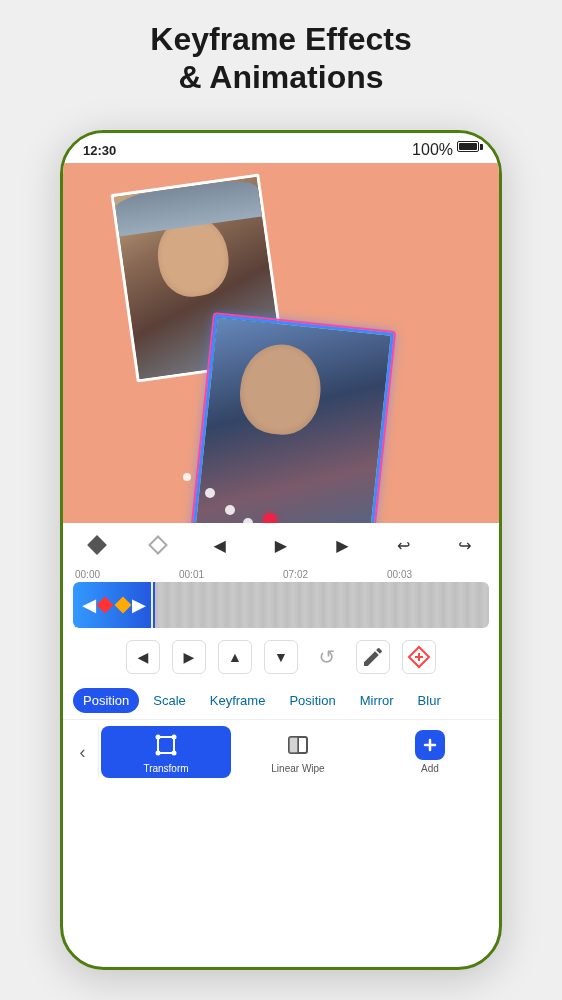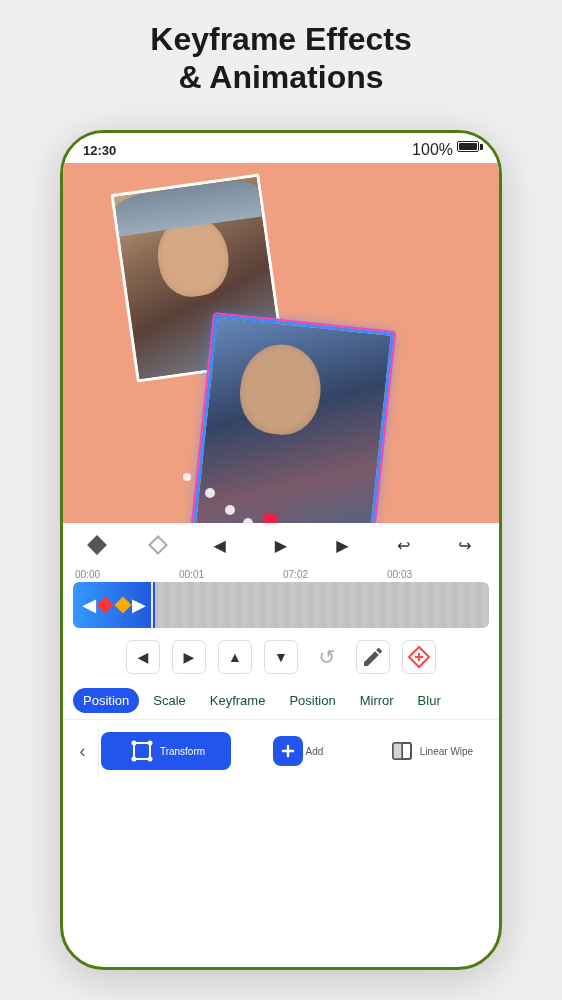--- a/index.html
+++ b/index.html
@@ -325,21 +325,21 @@
       cursor: pointer;
       white-space: nowrap;
       border: none;
     }
     .prop-tab-active {
       background: #2255ee;
       color: #fff;
     }
     .prop-tab-inactive {
       background: none;
-      color: #14532d;
+      color: #0369a1;
     }
 
     
     .bottom-toolbar {
       display: flex;
       align-items: center;
       padding: 6px 4px;
       background: #fff;
       border-top: 1px solid #eee;
       gap: 2px;
@@ -348,21 +348,21 @@
       width: 32px; height: 50px;
       display: flex; align-items: center; justify-content: center;
       font-size: 18px;
       color: #555;
       cursor: pointer;
       border-right: 1px solid #eee;
       flex-shrink: 0;
     }
     .tool-item {
       display: flex;
-      flex-direction: row;
+      flex-direction: column;
       align-items: center;
       justify-content: center;
       gap: 3px;
       flex: 1;
       padding: 4px 2px;
       cursor: pointer;
       border-radius: 8px;
     }
     .tool-item-active {
       background: #2255ee;
@@ -504,36 +504,36 @@
           <circle cx="22" cy="6" r="2.5" fill="white"></circle>
           <circle cx="6" cy="22" r="2.5" fill="white"></circle>
           <circle cx="22" cy="22" r="2.5" fill="white"></circle>
         </svg>
       </div>
       <span class="tool-label tool-label-active">Transform</span>
     </div>
 
 
 
+    <div class="tool-item">
+      <div class="tool-icon">
+        <svg width="28" height="28" viewBox="0 0 28 28">
+          <rect x="5" y="6" width="18" height="16" rx="2" fill="none" stroke="#555" stroke-width="2"></rect>
+          <line x1="14" y1="6" x2="14" y2="22" stroke="#555" stroke-width="2"></line>
+          <rect x="5" y="6" width="9" height="16" rx="2" fill="#aaa" opacity="0.5"></rect>
+        </svg>
+      </div>
+      <span class="tool-label">Linear Wipe</span>
+    </div>
+
     <div class="tool-item tool-item-add">
       <div class="tool-icon">
         <svg width="28" height="28" viewBox="0 0 28 28">
           <rect x="4" y="4" width="20" height="20" rx="4" fill="#2255ee"></rect>
           <line x1="14" y1="9" x2="14" y2="19" stroke="white" stroke-width="2.5" stroke-linecap="round"></line>
           <line x1="9" y1="14" x2="19" y2="14" stroke="white" stroke-width="2.5" stroke-linecap="round"></line>
         </svg>
       </div>
       <span class="tool-label">Add</span>
     </div>
-
-    <div class="tool-item">
-      <div class="tool-icon">
-        <svg width="28" height="28" viewBox="0 0 28 28">
-          <rect x="5" y="6" width="18" height="16" rx="2" fill="none" stroke="#555" stroke-width="2"></rect>
-          <line x1="14" y1="6" x2="14" y2="22" stroke="#555" stroke-width="2"></line>
-          <rect x="5" y="6" width="9" height="16" rx="2" fill="#aaa" opacity="0.5"></rect>
-        </svg>
-      </div>
-      <span class="tool-label">Linear Wipe</span>
-    </div>
   </div>
 
 </div>
 
 </body></html>

